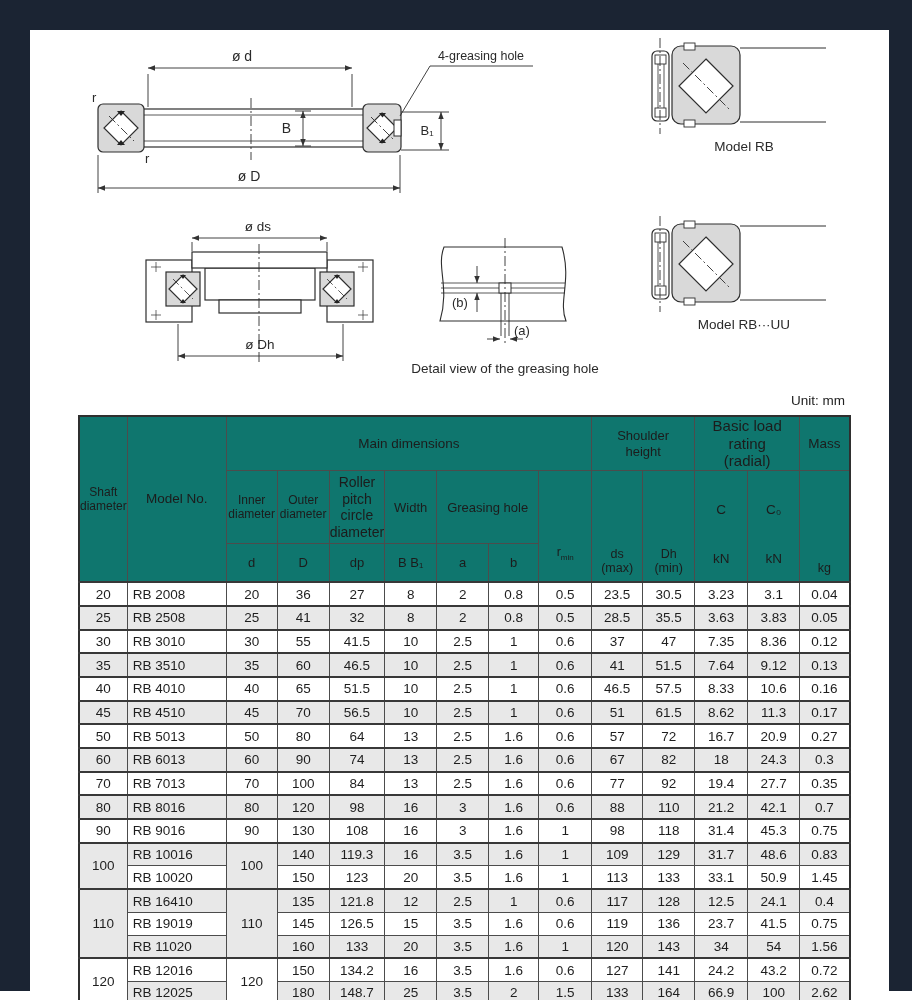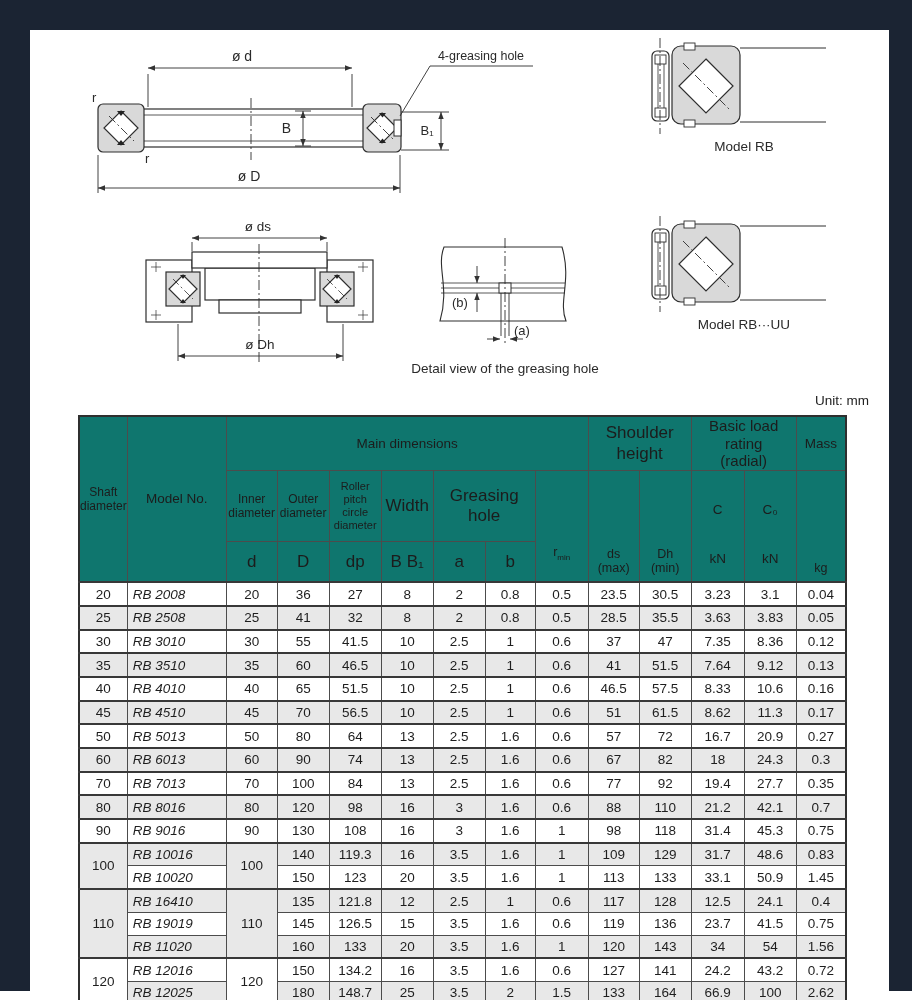--- a/index.html
+++ b/index.html
@@ -8,48 +8,48 @@
     font-family:"Liberation Sans", sans-serif;overflow:hidden;color:#1e1e1e;
   }
   .frame{position:absolute;background:#1b2433;}
   .frame-top{left:0;top:0;width:912px;height:30px;}
   .frame-left{left:0;top:0;width:30px;height:991px;}
   .frame-right{left:889px;top:0;width:23px;height:991px;}
 
   svg.drawings{position:absolute;left:0;top:0;}
   svg text{font-family:"Liberation Sans", sans-serif;fill:#2a2a2a;}
 
-  .unit{position:absolute;top:393px;left:624px;width:245px;text-align:right;
+  .unit{position:absolute;top:393px;left:600px;width:245px;text-align:right;
         font-size:13.5px;color:#222;}
 
   table.spec{position:absolute;left:78px;top:415px;border-collapse:collapse;
              table-layout:fixed;border:2px solid #2f2f2f;}
   .spec th,.spec td{border:1px solid #4c4c4c;padding:0;}
   .spec thead th{background:#0f766e;font-weight:normal;font-size:12px;
                  line-height:1.18;white-space:pre-line;text-align:center;
                  vertical-align:middle;color:#1c1c1c;}
   .spec thead tr:nth-child(1){height:43px;}
   .spec thead tr:nth-child(2){height:62px;}
   .spec thead tr:nth-child(3){height:35px;}
   .spec thead th.lg{font-size:13.5px;}
-  .spec thead th.md{font-size:17px;}
-  .spec thead th.sm{font-size:11px;}
+  .spec thead th.md{font-size:13px;}
+  .spec thead th.sm{font-size:14px;}
   .spec thead th.ld{font-size:15px;}
   .spec thead th.bot{vertical-align:bottom;margin-top:12px;}
   .spec thead th.bot .bl{display:block;padding-bottom:5px;font-size:12.5px;white-space:pre-line;}
   .spec thead th.stack{vertical-align:top;}
   .spec thead th.stack span{display:block;font-size:13.5px;}
   .spec thead th.stack .s1{margin-top:17px;}
   .spec thead th.stack .s2{margin-top:33px;}
   .spec sub{font-size:8px;}
   .spec tbody td{text-align:center;font-size:13.5px;height:21.7px;background:#fff;
                  border-top:1px solid #8f8f8f;}
   .spec tbody tr.stripe td{background:#e8e8e8;}
   .spec tbody td.merge{background:#ffffff;}
-  .spec tbody td.model{text-align:left;padding-left:5px;font-style:italic;}
+  .spec tbody td.model{text-align:left;padding-left:5px;}
   .spec tbody tr.gs td{border-top:2px solid #383838;}
 </style>
 </head>
 <body>
 
 <div class="frame frame-top"></div>
 <div class="frame frame-left"></div>
 <div class="frame frame-right"></div>
 
 <svg class="drawings" width="912" height="412" viewBox="0 0 912 412">

